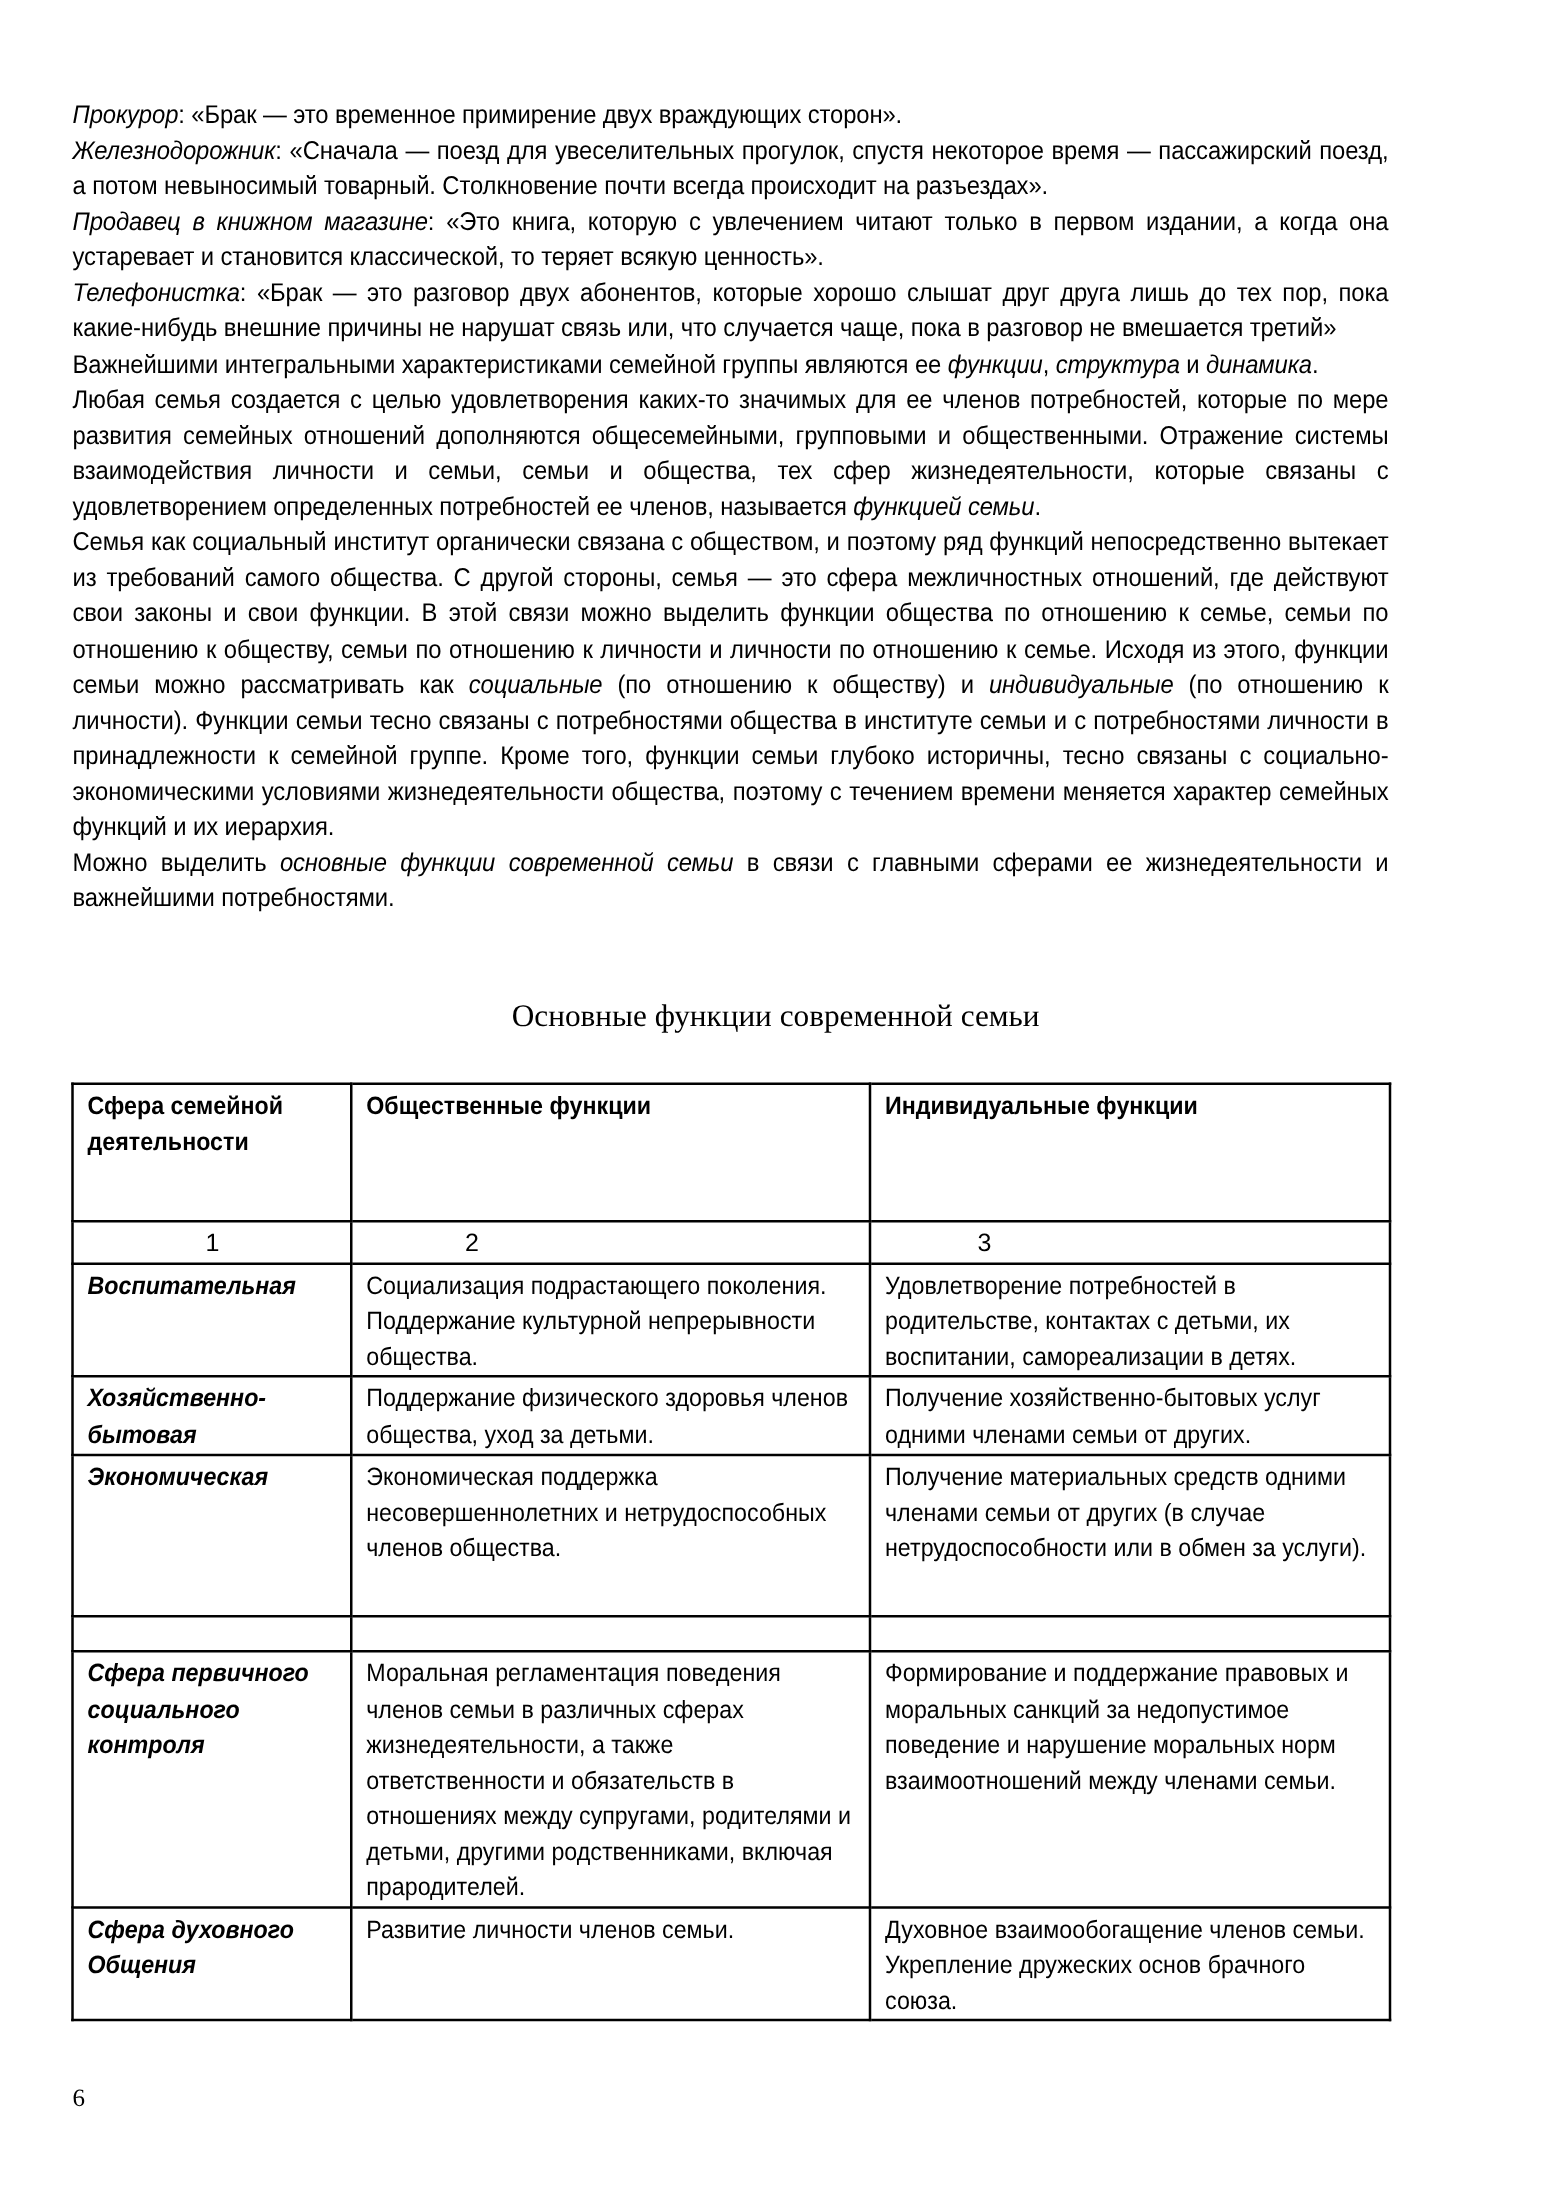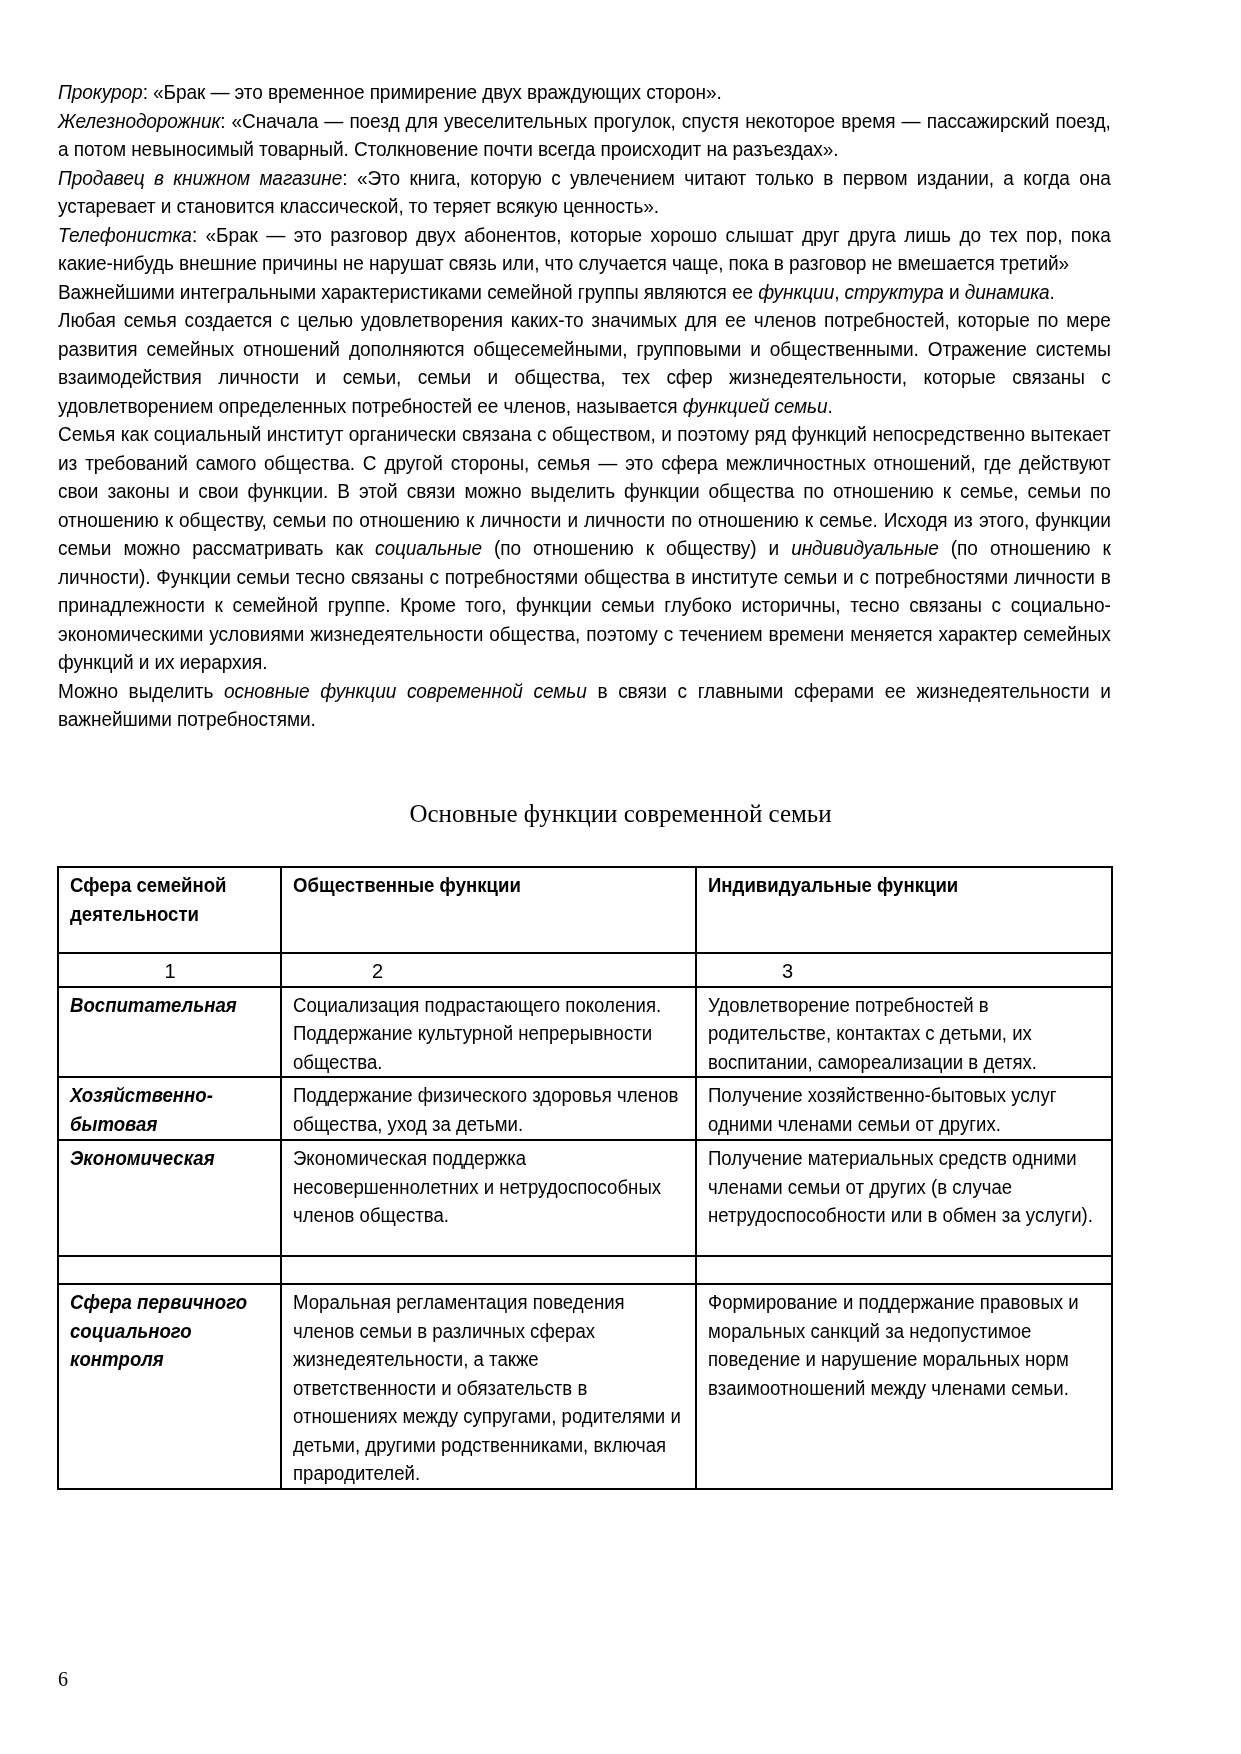--- a/index.html
+++ b/index.html
@@ -42,21 +42,21 @@
 
 <div class="caption">Основные функции современной семьи</div>
 
 <table class="funcs">
   <colgroup>
       <col style="width:223px">
       <col style="width:415px">
       <col style="width:416px">
     </colgroup>
   <tbody>
-      <tr style="height:86px">
+      <tr style="height:110px">
     <td>
           <div class="cellin hdr">Сфера семейной деятельности</div>
         </td>
     <td>
           <div class="cellin hdr">Общественные функции</div>
         </td>
     <td>
           <div class="cellin hdr">Индивидуальные функции</div>
         </td>
   </tr>
@@ -80,21 +80,21 @@
     <td>
           <div class="cellin sphere">Хозяйственно-бытовая</div>
         </td>
     <td>
           <div class="cellin">Поддержание физического здоровья членов общества, уход за детьми.</div>
         </td>
     <td>
           <div class="cellin">Получение хозяйственно-бытовых услуг одними членами семьи от других.</div>
         </td>
   </tr>
-  <tr style="height:116px">
+  <tr style="height:129px">
     <td>
           <div class="cellin sphere">Экономическая</div>
         </td>
     <td>
           <div class="cellin">Экономическая поддержка несовершеннолетних и нетрудоспособных членов общества.</div>
         </td>
     <td>
           <div class="cellin">Получение материальных средств одними членами семьи от других (в случае нетрудоспособности или в обмен за услуги).</div>
         </td>
   </tr>
@@ -107,16 +107,27 @@
     <td>
           <div class="cellin sphere">Сфера первичного социального контроля</div>
         </td>
     <td>
           <div class="cellin">Моральная регламентация поведения членов семьи в различных сферах жизнедеятельности, а также ответственности и обязательств в отношениях между супругами, родителями и детьми, другими родственниками, включая прародителей.</div>
         </td>
     <td>
           <div class="cellin">Формирование и поддержание правовых и моральных санкций за недопустимое поведение и нарушение моральных норм взаимоотношений между членами семьи.</div>
         </td>
   </tr>
+  <tr style="height:87px">
+    <td>
+          <div class="cellin sphere">Сфера духовного Общения</div>
+        </td>
+    <td>
+          <div class="cellin">Развитие личности членов семьи.</div>
+        </td>
+    <td>
+          <div class="cellin">Духовное взаимообогащение членов семьи. Укрепление дружеских основ брачного союза.</div>
+        </td>
+  </tr>
 </tbody>
   </table>
 
 <div class="pagenum">6</div>
 
 </body></html>

